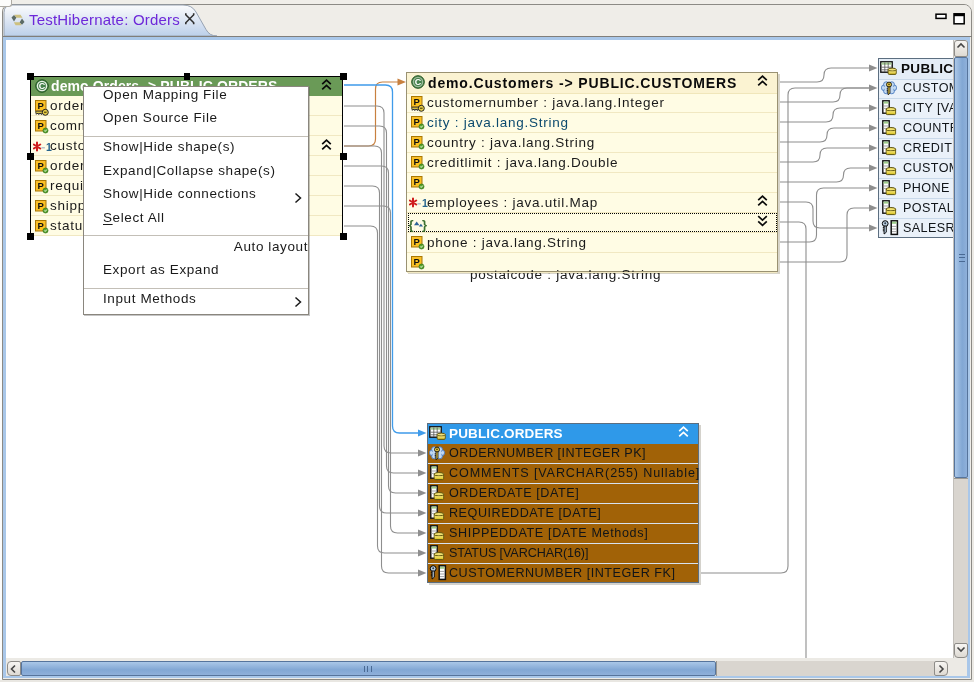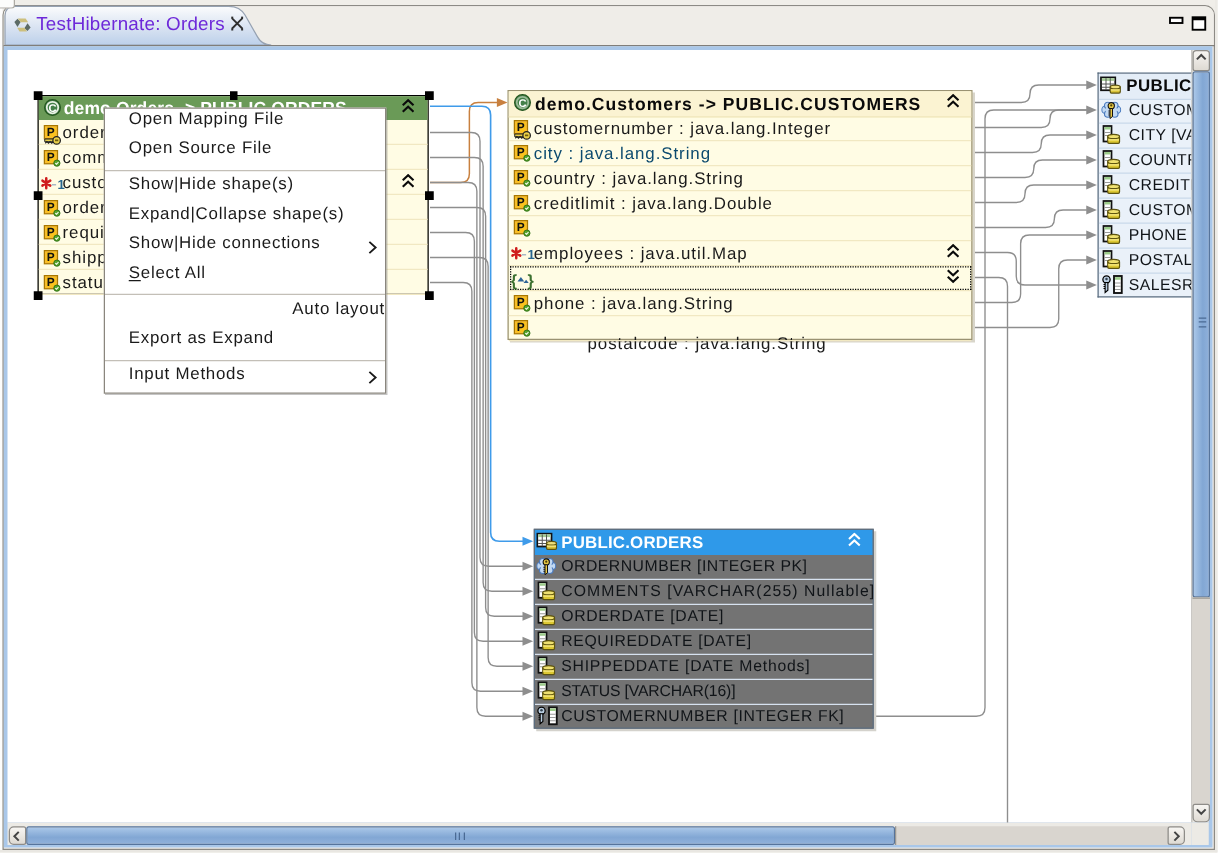--- a/index.html
+++ b/index.html
@@ -277,21 +277,21 @@
         <circle cx="10.5" cy="10.5" r="2.5" fill="#56a42c" stroke="#2e6e14" stroke-width="0.7"></circle>
         <path d="M9.3,10.5 l0.9,0.9 l1.6,-1.8" stroke="#fff" stroke-width="0.9" fill="none"></path>
       </svg>
       <svg style="position:absolute;left:411px;top:256px;z-index:5;overflow:visible" width="18" height="16">
         <rect x="0.5" y="0.5" width="10.5" height="10.5" fill="#f6b73c" stroke="#a87800" stroke-width="1"></rect>
         <rect x="1.5" y="1.5" width="8.5" height="8.5" fill="#fbc21e" stroke="none"></rect>
         <text x="5.6" y="9" font-family="Liberation Sans" font-size="9.5" font-weight="bold" fill="#111" text-anchor="middle">P</text>
         <circle cx="10.5" cy="10.5" r="2.5" fill="#56a42c" stroke="#2e6e14" stroke-width="0.7"></circle>
         <path d="M9.3,10.5 l0.9,0.9 l1.6,-1.8" stroke="#fff" stroke-width="0.9" fill="none"></path>
       </svg>
-      <div style="position:absolute;left:427px;top:423px;width:272px;height:160px;z-index:4;border:1px solid #5c6e80;box-sizing:border-box;background:#737373;box-shadow:2px 2px 0 #d4d2cc;">
+      <div style="position:absolute;left:427px;top:423px;width:272px;height:160px;z-index:4;border:1px solid #5c6e80;box-sizing:border-box;background:#a16207;box-shadow:2px 2px 0 #d4d2cc;">
         <div style="position:absolute;left:0;top:0;width:100%;height:19.5px;background:#2f99e9;"></div>
         <div style="position:absolute;left:21px;top:2px;width:240px;height:17px;font:bold 13.5px 'Liberation Sans';letter-spacing:0.15px;color:#fff;white-space:nowrap;">PUBLIC.ORDERS</div>
         <div style="position:absolute;left:21px;top:22.0px;width:248px;height:17px;font:12.6px 'Liberation Sans';letter-spacing:0.42px;color:#101418;white-space:nowrap;">ORDERNUMBER [INTEGER PK]</div>
         <div style="position:absolute;left:21px;top:42.0px;width:248px;height:17px;font:12.6px 'Liberation Sans';letter-spacing:0.88px;color:#101418;white-space:nowrap;">COMMENTS [VARCHAR(255) Nullable]</div>
         <div style="position:absolute;left:0;top:39.0px;width:100%;height:1px;background:#d7e2f0;"></div>
         <div style="position:absolute;left:21px;top:62.0px;width:248px;height:17px;font:12.6px 'Liberation Sans';letter-spacing:0.56px;color:#101418;white-space:nowrap;">ORDERDATE [DATE]</div>
         <div style="position:absolute;left:0;top:59.0px;width:100%;height:1px;background:#d7e2f0;"></div>
         <div style="position:absolute;left:21px;top:82.0px;width:248px;height:17px;font:12.6px 'Liberation Sans';letter-spacing:0.53px;color:#101418;white-space:nowrap;">REQUIREDDATE [DATE]</div>
         <div style="position:absolute;left:0;top:79.0px;width:100%;height:1px;background:#d7e2f0;"></div>
         <div style="position:absolute;left:21px;top:102.0px;width:248px;height:17px;font:12.6px 'Liberation Sans';letter-spacing:0.63px;color:#101418;white-space:nowrap;">SHIPPEDDATE [DATE Methods]</div>

